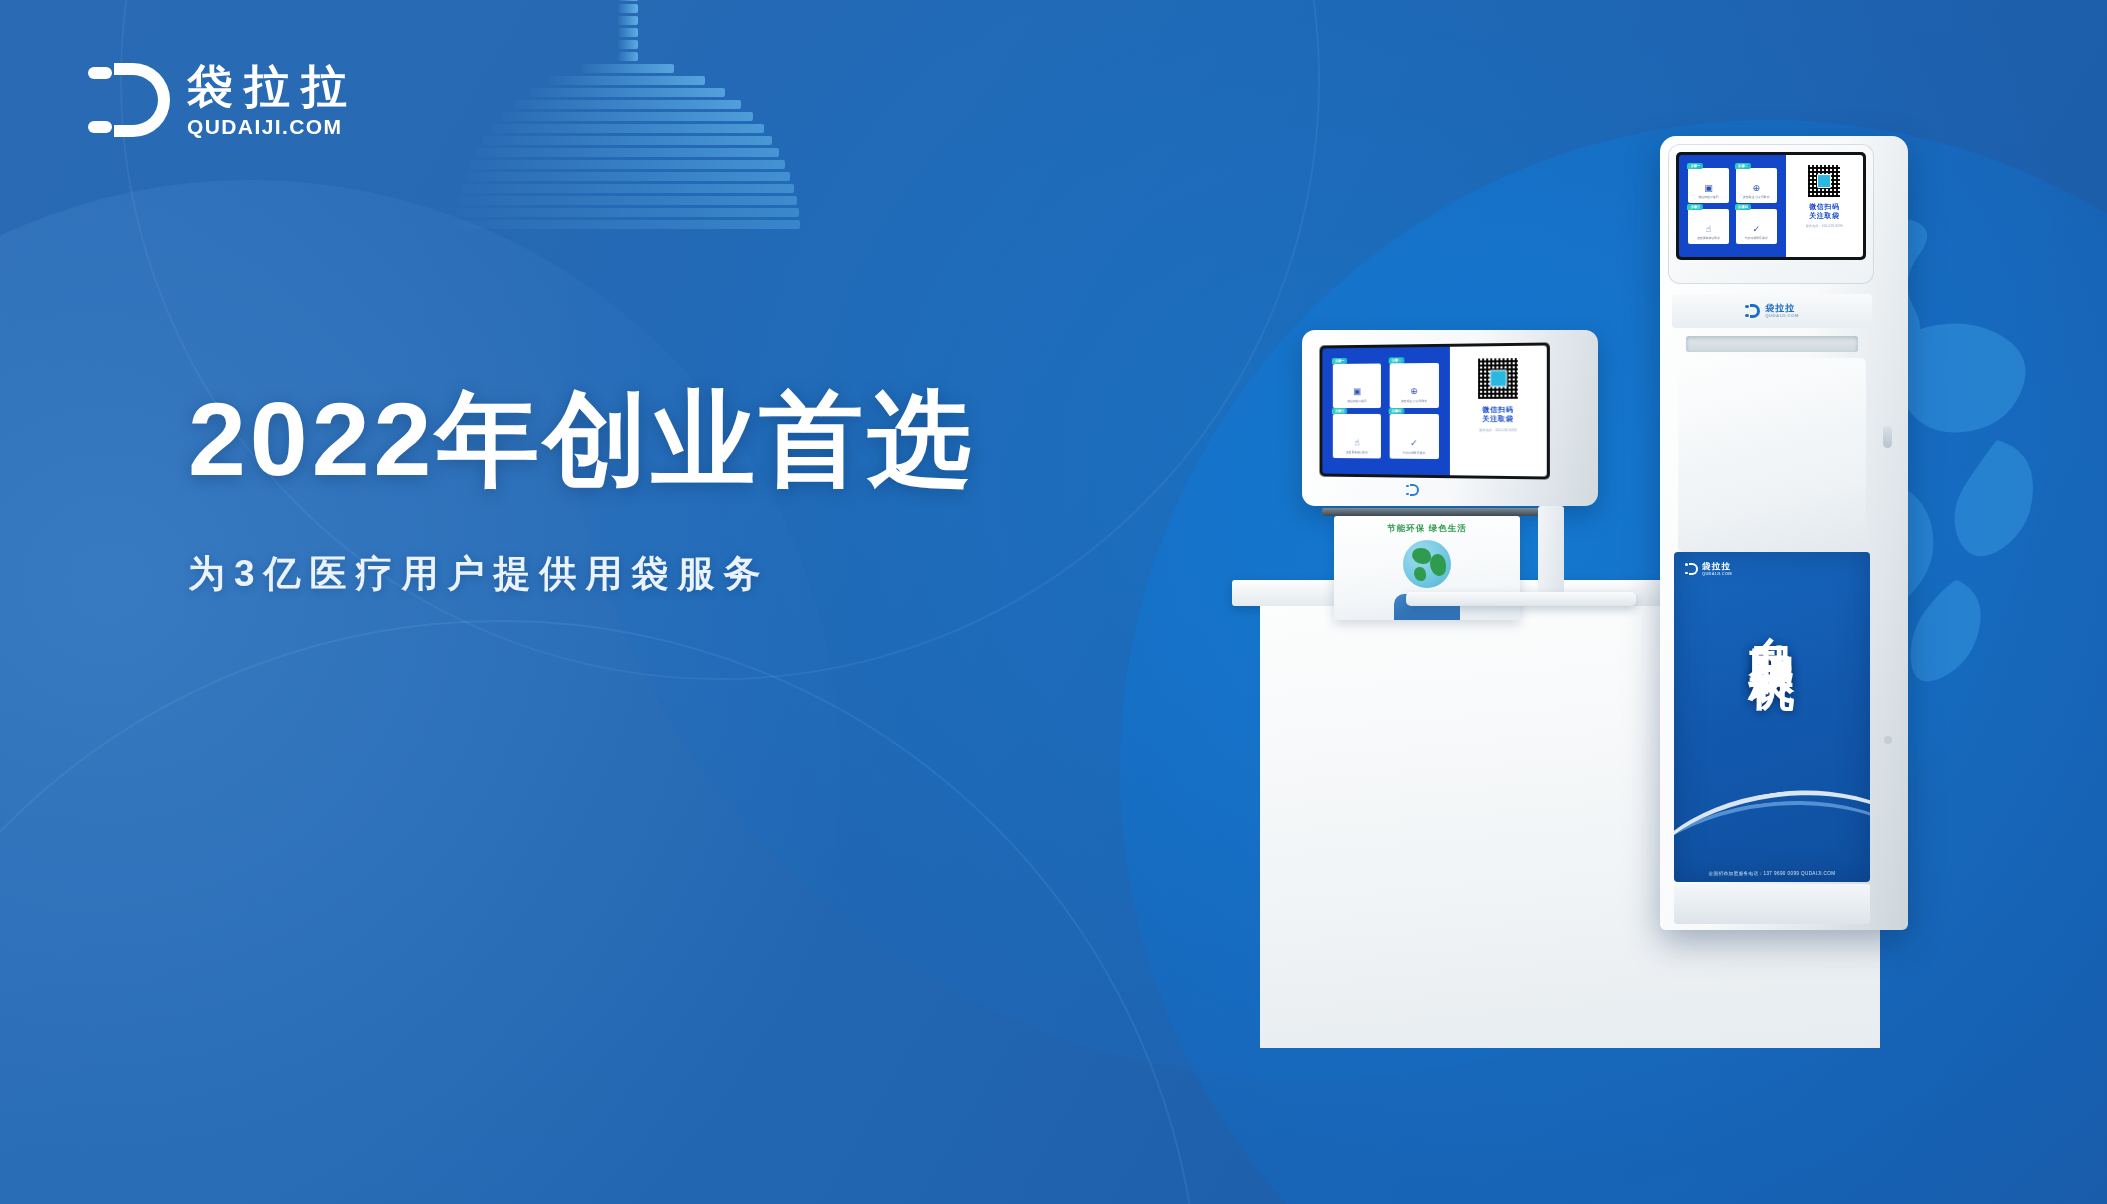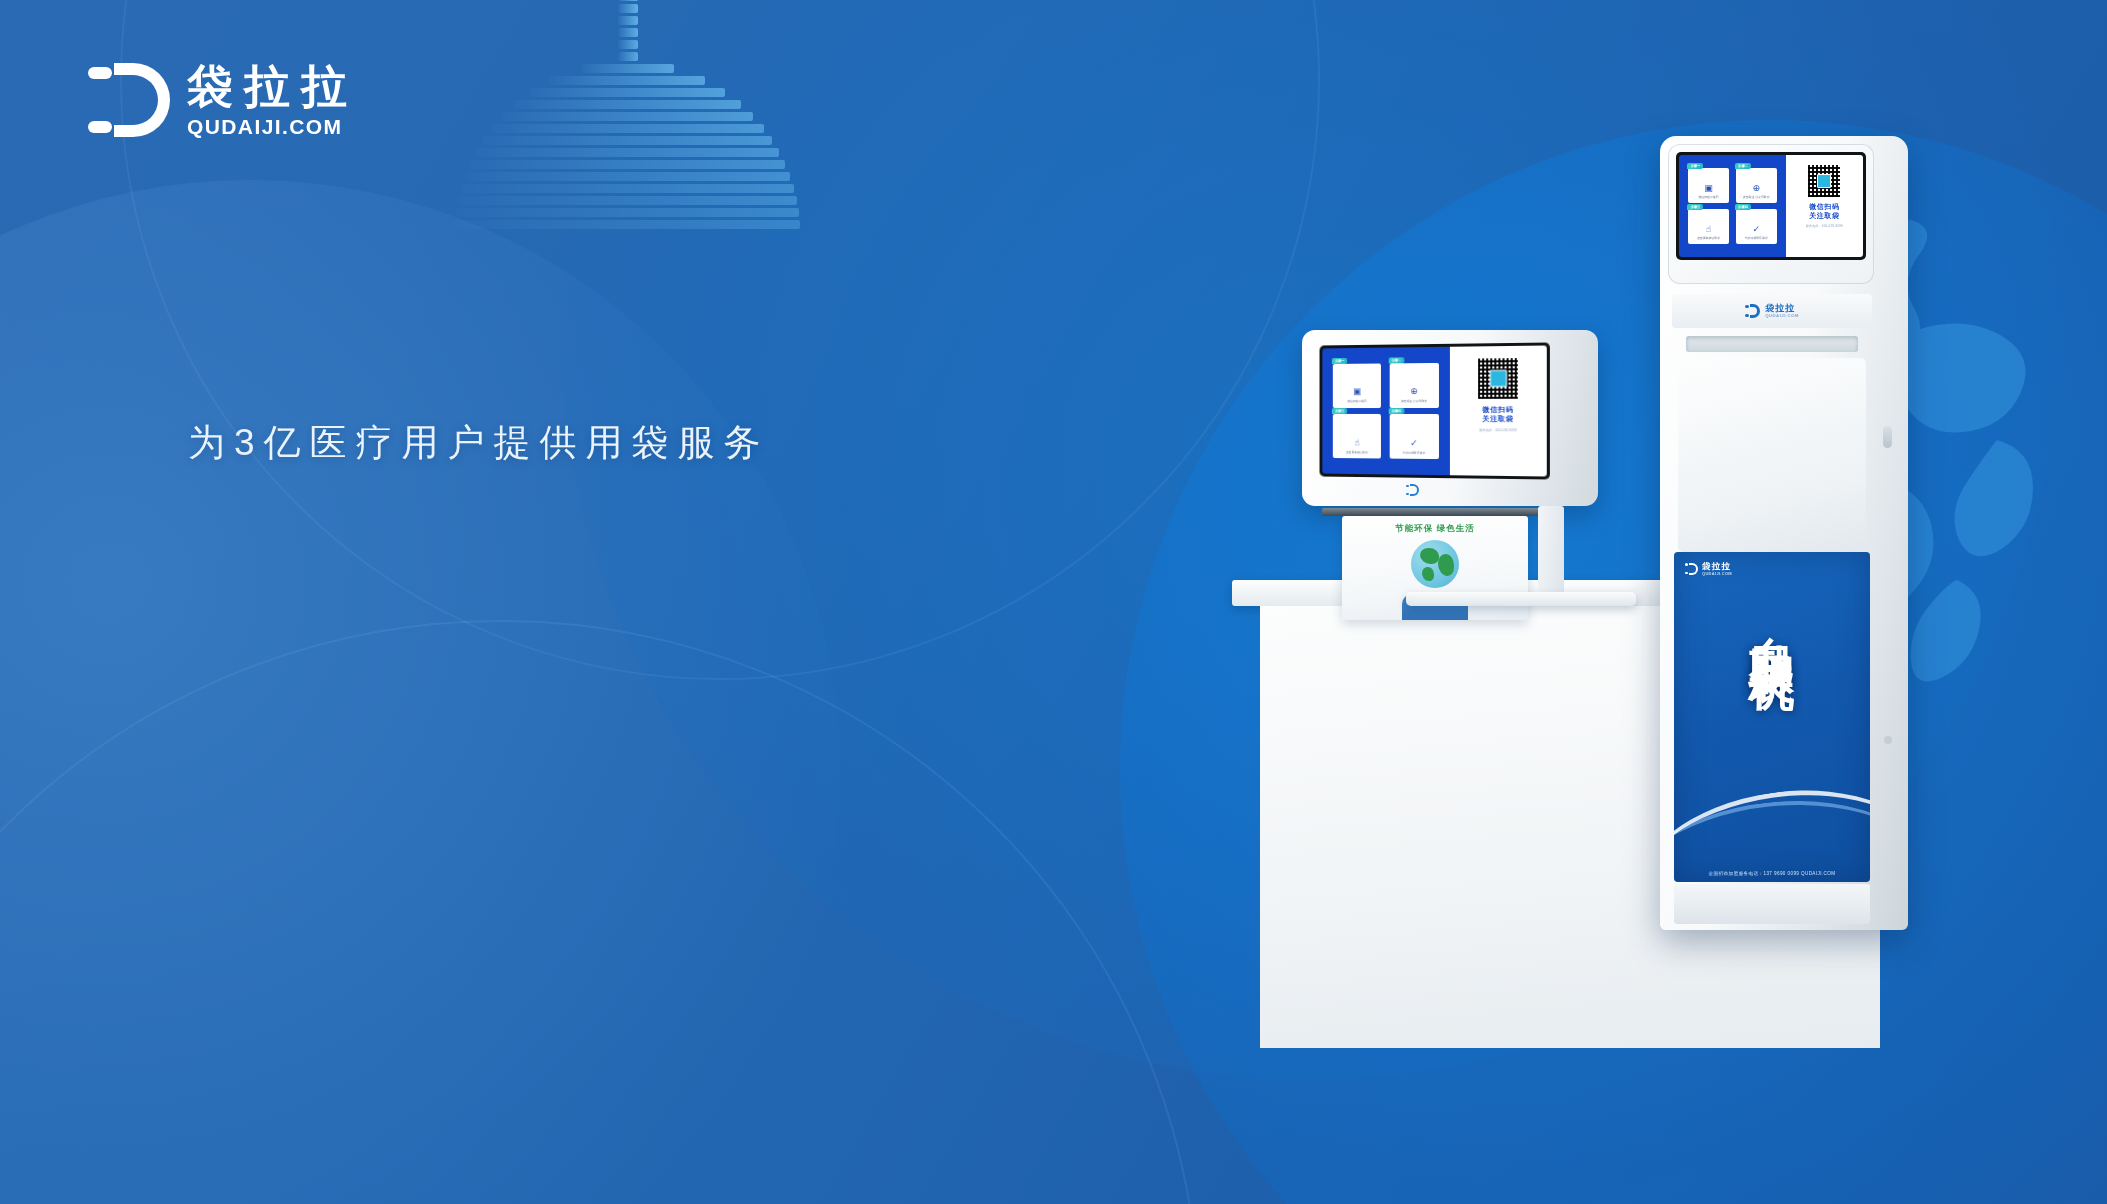--- a/index.html
+++ b/index.html
@@ -66,25 +66,25 @@
     color:#ffffff;
     font-size:104px;
     line-height:1.30;
     font-weight:bold;
     letter-spacing:3px;
     text-shadow:0 3px 16px rgba(8,40,85,.35);
     white-space:nowrap;
   }
   .headline.l2 { margin-top:22px; letter-spacing:4px; }
   .subcopy {
-    margin-top:68px;
+    margin-top:42px;
     color:#eaf3fc;
     font-size:37px;
     letter-spacing:9px;
-    font-weight:400;
+    font-weight:700;
     white-space:nowrap;
     text-shadow:0 2px 8px rgba(8,40,85,.28);
   }
 
   
   .logo { position:absolute; left:88px; top:62px; display:flex; align-items:center; gap:17px; }
   .logo-mark { position:relative; width:82px; height:74px; }
   .logo-d {
     position:absolute; left:26px; top:0; width:56px; height:74px;
     border:12px solid #fff; border-left:none;
@@ -251,21 +251,21 @@
   }
   .dsk-brand .dm .dp { position:absolute; left:0; width:3.4px; height:2.6px; background:#2b7fd0; border-radius:2px; }
   .dsk-brand .dm .dp.a { top:.6px; } .dsk-brand .dm .dp.b { top:8.8px; }
 
   .dsk-slot {
     position:absolute; left:20px; top:178px; width:226px; height:8px;
     background:linear-gradient(180deg,#7e8b95,#3d4a54);
     border-radius:2px;
   }
   .dsk-bag {
-    position:absolute; left:40px; top:186px; width:186px; height:104px;
+    position:absolute; left:32px; top:186px; width:186px; height:104px;
     background:linear-gradient(175deg,#ffffff,#f4f7f9 70%,#e9eef2);
     border-radius:3px 3px 0 0;
     box-shadow:0 4px 12px rgba(10,45,90,.18);
   }
   .bag-green {
     position:absolute; left:0; top:7px; width:100%;
     text-align:center; color:#2f9b4e; font-size:8.5px; font-weight:bold; letter-spacing:1px;
   }
   .bag-globe {
     position:absolute; left:50%; top:24px; transform:translateX(-50%);
@@ -381,20 +381,21 @@
       <div class="logo-dash d2"></div>
       <div class="logo-d"></div>
     </div>
     <div class="logo-words">
       <span class="logo-cn">袋拉拉</span>
       <span class="logo-en">QUDAIJI.COM</span>
     </div>
   </div>
 
   <div class="copy">
+    <div class="headline l2">2022年创业首选</div>
     <div class="subcopy">为3亿医疗用户提供用袋服务</div>
   </div>
 
   <div class="scene">
 
     <div class="counter-top"></div>
     <div class="counter-body"></div>
 
     <div class="kiosk">
       <div class="kiosk-shell"></div>

